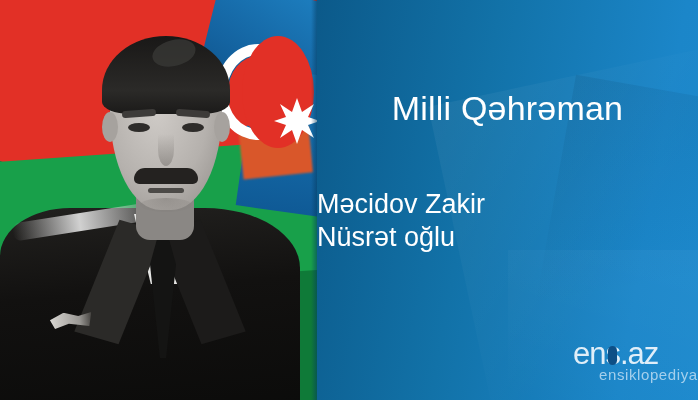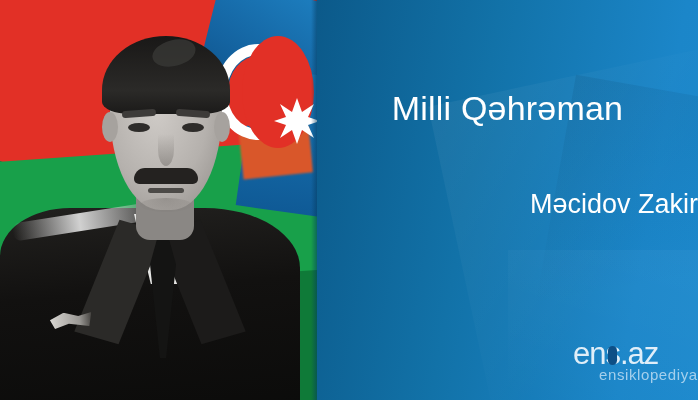--- a/index.html
+++ b/index.html
@@ -371,21 +371,21 @@
     line-height: 40px;
     letter-spacing: 0.2px;
     font-weight: 400;
     white-space: nowrap;
   }
   .subject {
     position: absolute;
     left: 317px;
     top: 188px;
     width: 381px;
-    text-align: right;
+    text-align: left;
     color: #ffffff;
     font-size: 27px;
     line-height: 33px;
     font-weight: 400;
   }
   .subject .line { display: block; }
 
   
   .logo {
     position: absolute;
@@ -479,20 +479,21 @@
       <div class="p-badge"></div>
     </div>
 
     <div class="photo-edge"></div>
   </div>
 
   <div class="title">Milli Qəhrəman</div>
 
   <div class="subject">
     <span class="line">Məcidov Zakir</span>
+    <span class="line">Nüsrət oğlu</span>
   </div>
 
   <div class="logo">
     <div class="logo-word">ens.az</div>
     <div class="logo-dot"></div>
     <div class="logo-sub">ensiklopediya</div>
   </div>
 
 </div>
 

